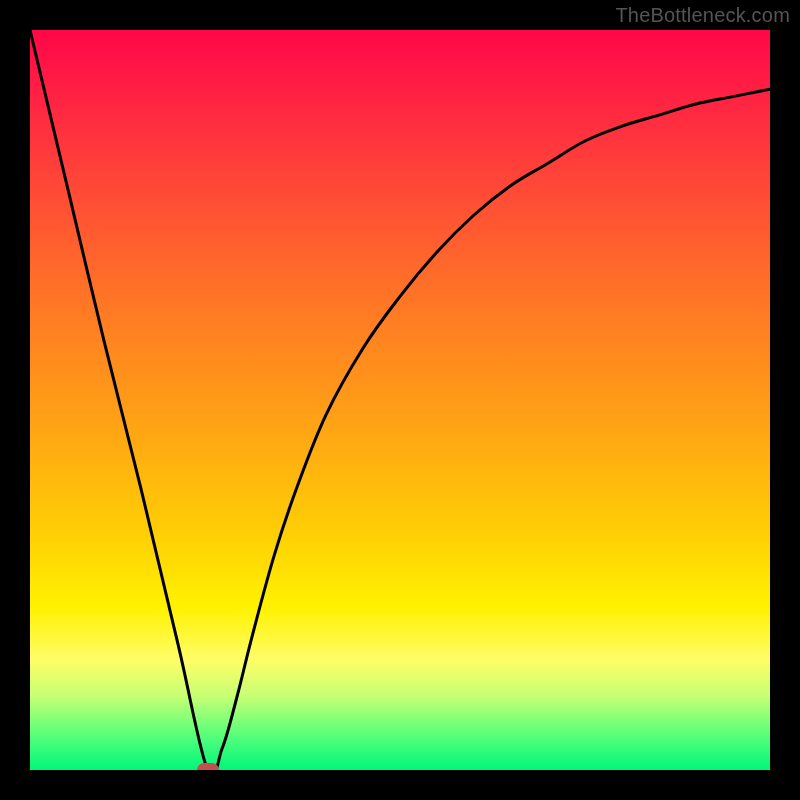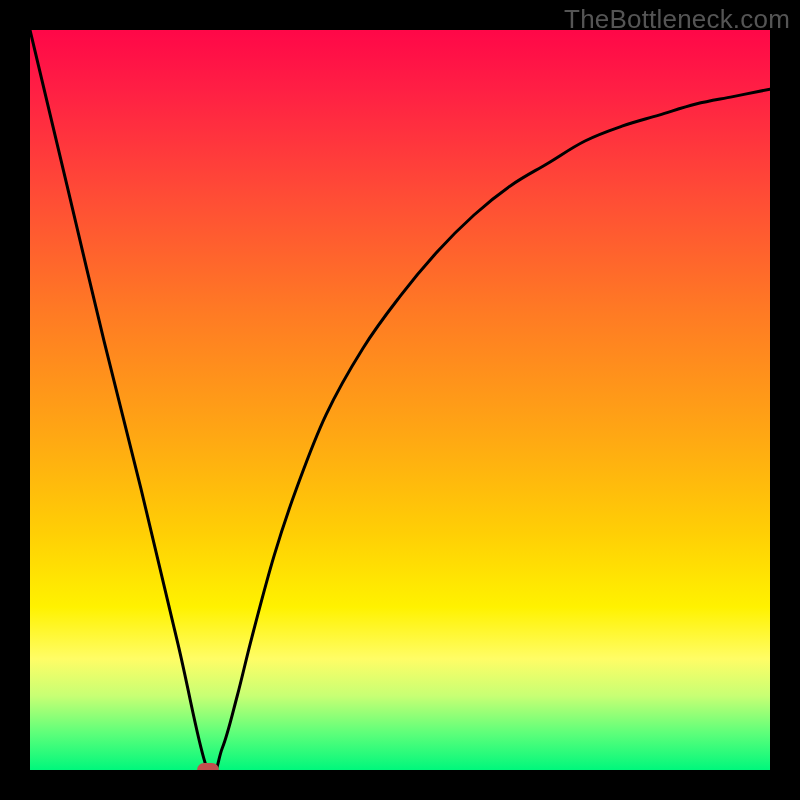--- a/index.html
+++ b/index.html
@@ -44,21 +44,21 @@
   .curve-svg {
     position: absolute;
     inset: 0;
     width: 100%;
     height: 100%;
   }
   .watermark {
     position: absolute;
     top: 4px;
     right: 10px;
-    font-size: 26px;
+    font-size: 20px;
     color: #555;
     font-weight: 500;
     letter-spacing: 0.2px;
   }
   .marker {
     position: absolute;
     width: 22px;
     height: 14px;
     border-radius: 7px;
     background: #c1504e;

